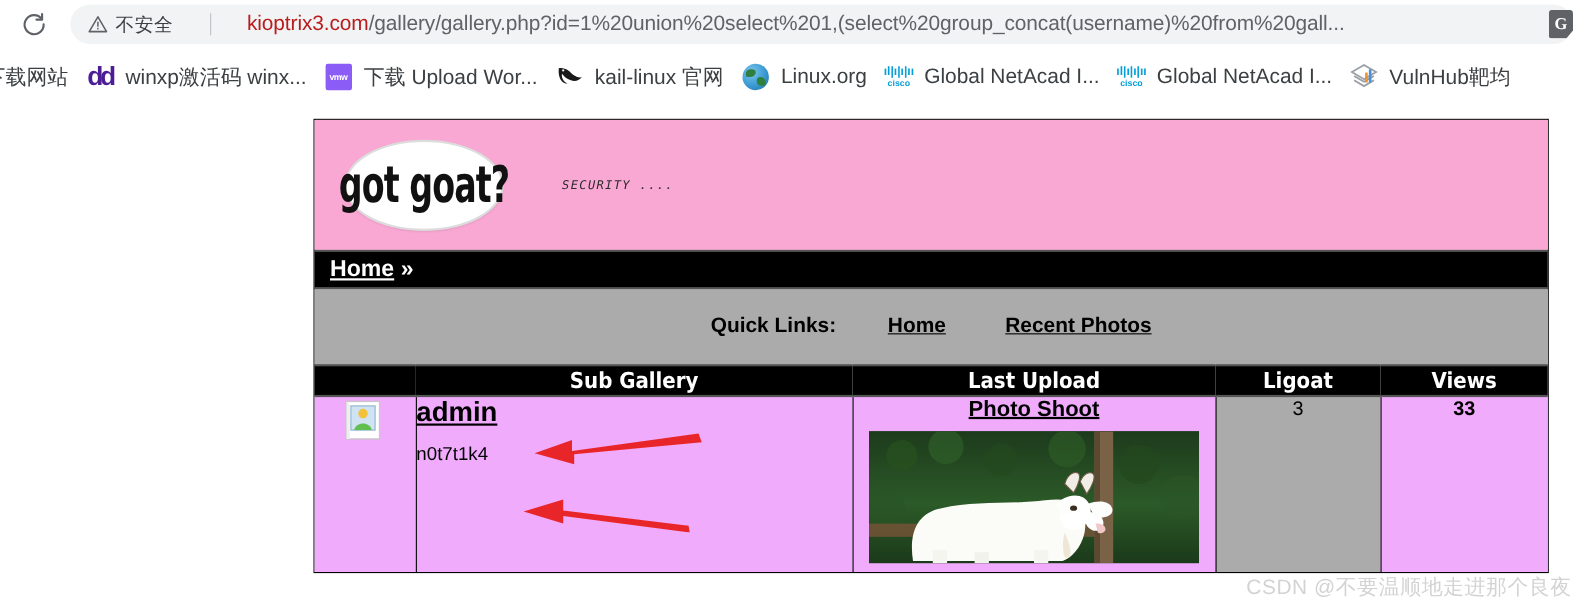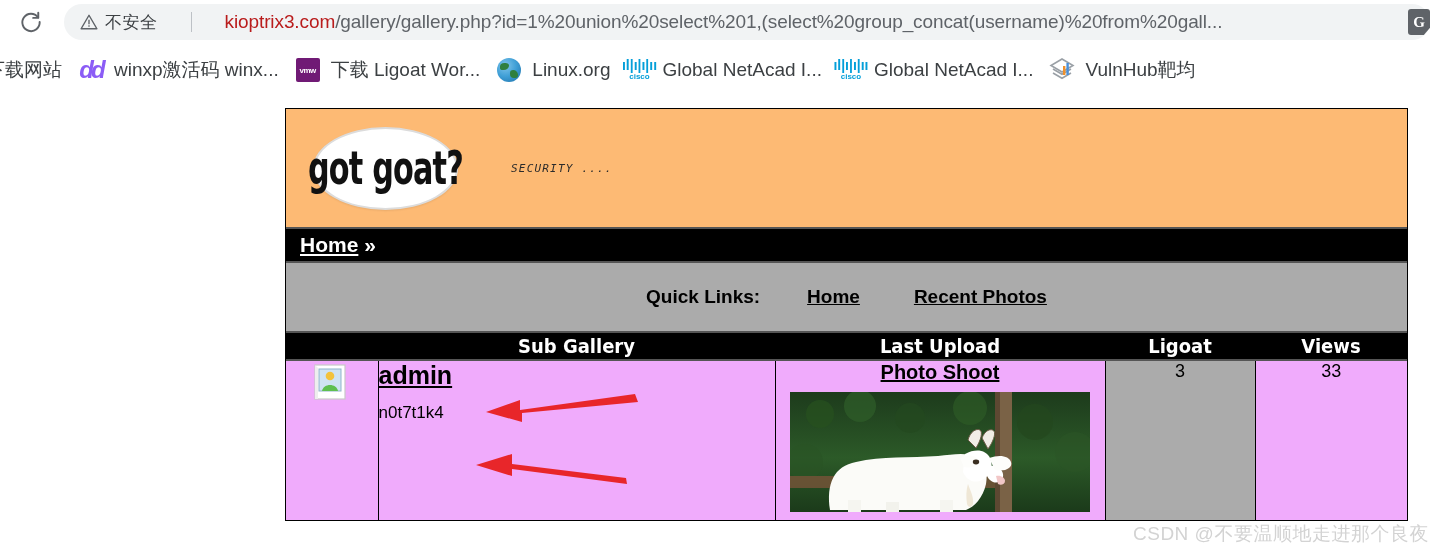--- a/index.html
+++ b/index.html
@@ -118,27 +118,27 @@
     flex: 0 0 auto;
     display: flex; align-items: center; justify-content: center;
   }
   .bookmark-label {
     font-size: 19px;
     color: #3c4043;
     white-space: nowrap;
   }
 
   .ico-dd {
-    color: #8b5cf6; font-size: 24px; font-weight: bold;
+    color: #4c1d95; font-size: 24px; font-weight: bold;
     font-family: "Liberation Sans", sans-serif;
-    letter-spacing: -3px; line-height: 1; font-style: italic;
+    letter-spacing: -3px; line-height: 1;
   }
   .ico-vmw {
     width: 24px; height: 24px;
-    background: #701a75;
+    background: #8b5cf6;
     color: #ffffff;
     font-size: 8px; font-weight: bold;
     display: flex; align-items: center; justify-content: center;
     letter-spacing: -0.5px;
     border-radius: 2px;
   }
   .ico-globe {
     width: 24px; height: 24px; border-radius: 50%;
     background: radial-gradient(circle at 35% 32%, #7fc4ea 0%, #3f9fd6 48%, #1d6fa8 100%);
     position: relative; overflow: hidden;
@@ -151,42 +151,42 @@
   .ico-globe::after {
     content: ""; position: absolute;
     left: 13px; top: 12px; width: 8px; height: 8px;
     background: #2f7f3f; border-radius: 40% 60% 30% 50%;
   }
   .ico-cisco {
     color: #049fd9; font-size: 8px; font-weight: bold;
     line-height: 1.05; text-align: center;
     font-family: "Liberation Sans", sans-serif;
   }
-  .ico-cisco .bars { letter-spacing: 0px; display: block; font-size: 14px; }
+  .ico-cisco .bars { letter-spacing: 0px; display: block; font-size: 11px; }
 
   
   #page-viewport {
     position: absolute; left: 0; top: 96px;
     width: 1438px; height: 459px;
     background: #ffffff;
     overflow: hidden;
   }
 
   #site-container {
     position: absolute;
     left: 285px; top: 12px;
     width: 1123px;
     border: 1px solid #000000;
     background: #ffffff;
   }
 
   
   #site-header {
     height: 118px;
-    background: #fdba74;
+    background: #f9a8d4;
     display: flex; align-items: center;
     padding-left: 27px;
     position: relative;
   }
   #logo-oval {
     width: 145px; height: 83px;
     border: 2px solid #dcdcdc;
     border-radius: 50%;
     display: flex; align-items: center; justify-content: center;
     background: #ffffff;
@@ -279,21 +279,21 @@
   .col-photos{ width: 150px; }
   .col-views { width: 152px; }
 
   #gallery-table tbody td {
     border-right: 1px solid #000000;
     vertical-align: top;
     background: #f0abfc;
     height: 160px;
     padding: 0;
   }
-  #gallery-table tbody td.no-rule { border-right: none; }
+  #gallery-table tbody td.no-rule { border-right: none; font-weight: bold; }
 
   .cell-thumb {
     text-align: center;
     padding-top: 18px;
   }
   #thumb-icon {
     width: 44px; height: 44px;
     display: inline-block;
     position: relative;
   }
@@ -397,23 +397,32 @@
       <span class="bookmark-icon">
           <span class="ico-dd">dd</span>
         </span>
       <span class="bookmark-label">winxp激活码 winx...</span>
     </div>
 
     <div class="bookmark-item">
       <span class="bookmark-icon">
           <span class="ico-vmw">vmw</span>
         </span>
-      <span class="bookmark-label">下载 Ligoat Wor...</span>
-    </div>
-
+      <span class="bookmark-label">下载 Upload Wor...</span>
+    </div>
+
+    <div class="bookmark-item">
+      <span class="bookmark-icon">
+        <svg width="26" height="24" viewBox="0 0 26 24">
+          <path d="M3 4 C9 3 13 7 16 10 C19 12 22 13 24 12 C21 16 17 16 14 15 C11 14 8 12 6 9 C5 12 7 16 11 18 C6 18 2 13 3 4 Z" fill="#1a1a1a"></path>
+          <circle cx="7" cy="6" r="1" fill="#ffffff"></circle>
+        </svg>
+      </span>
+      <span class="bookmark-label">kail-linux 官网</span>
+    </div>
 
     <div class="bookmark-item">
       <span class="bookmark-icon">
           <span class="ico-globe"></span>
         </span>
       <span class="bookmark-label">Linux.org</span>
     </div>
 
     <div class="bookmark-item">
       <span class="bookmark-icon">

